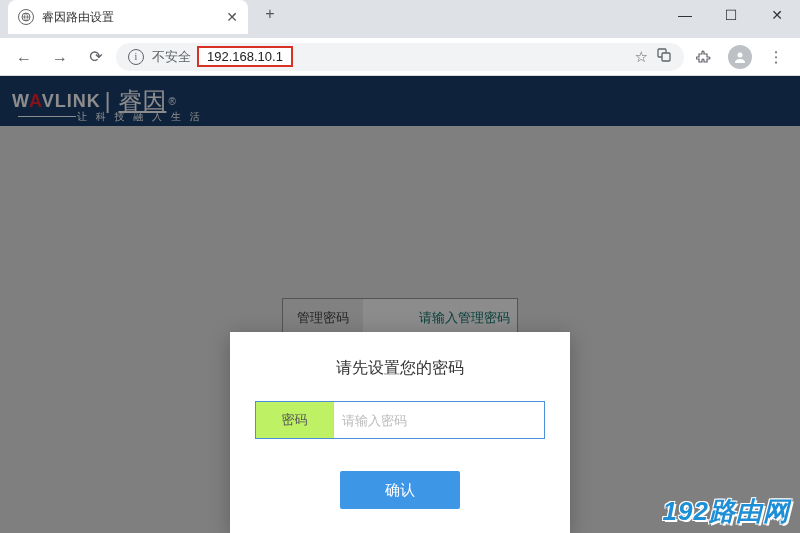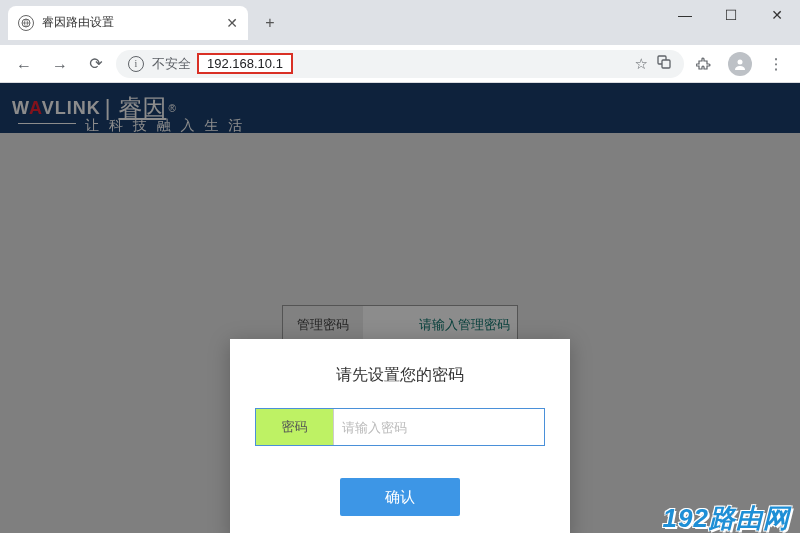--- a/index.html
+++ b/index.html
@@ -29,24 +29,24 @@
       width: 46px;
       height: 30px;
       display: flex;
       align-items: center;
       justify-content: center;
       color: #333;
       font-size: 14px;
     }
     
     .tab-bar {
-      height: 45px;
+      height: 38px;
       background: #dee1e6;
       display: flex;
-      align-items: center;
+      align-items: flex-start;
       padding-left: 8px;
     }
     .tab {
       background: #fff;
       height: 34px;
       width: 240px;
       border-radius: 8px 8px 0 0;
       display: flex;
       align-items: center;
       padding: 0 10px;
@@ -197,24 +197,24 @@
       font-size: 24px;
       margin-left: 4px;
       font-weight: 500;
       text-decoration: underline;
     }
     .brand-r {
       font-size: 10px;
       vertical-align: super;
     }
     .brand-slogan {
-      font-size: 14px;
+      font-size: 10px;
       color: #fff;
       position: absolute;
-      left: 85px;
+      left: 77px;
       top: 34px;
       letter-spacing: 3px;
     }
     .brand-line {
       position: absolute;
       height: 1px;
       background: #fff;
       width: 58px;
       left: 18px;
       top: 40px;

